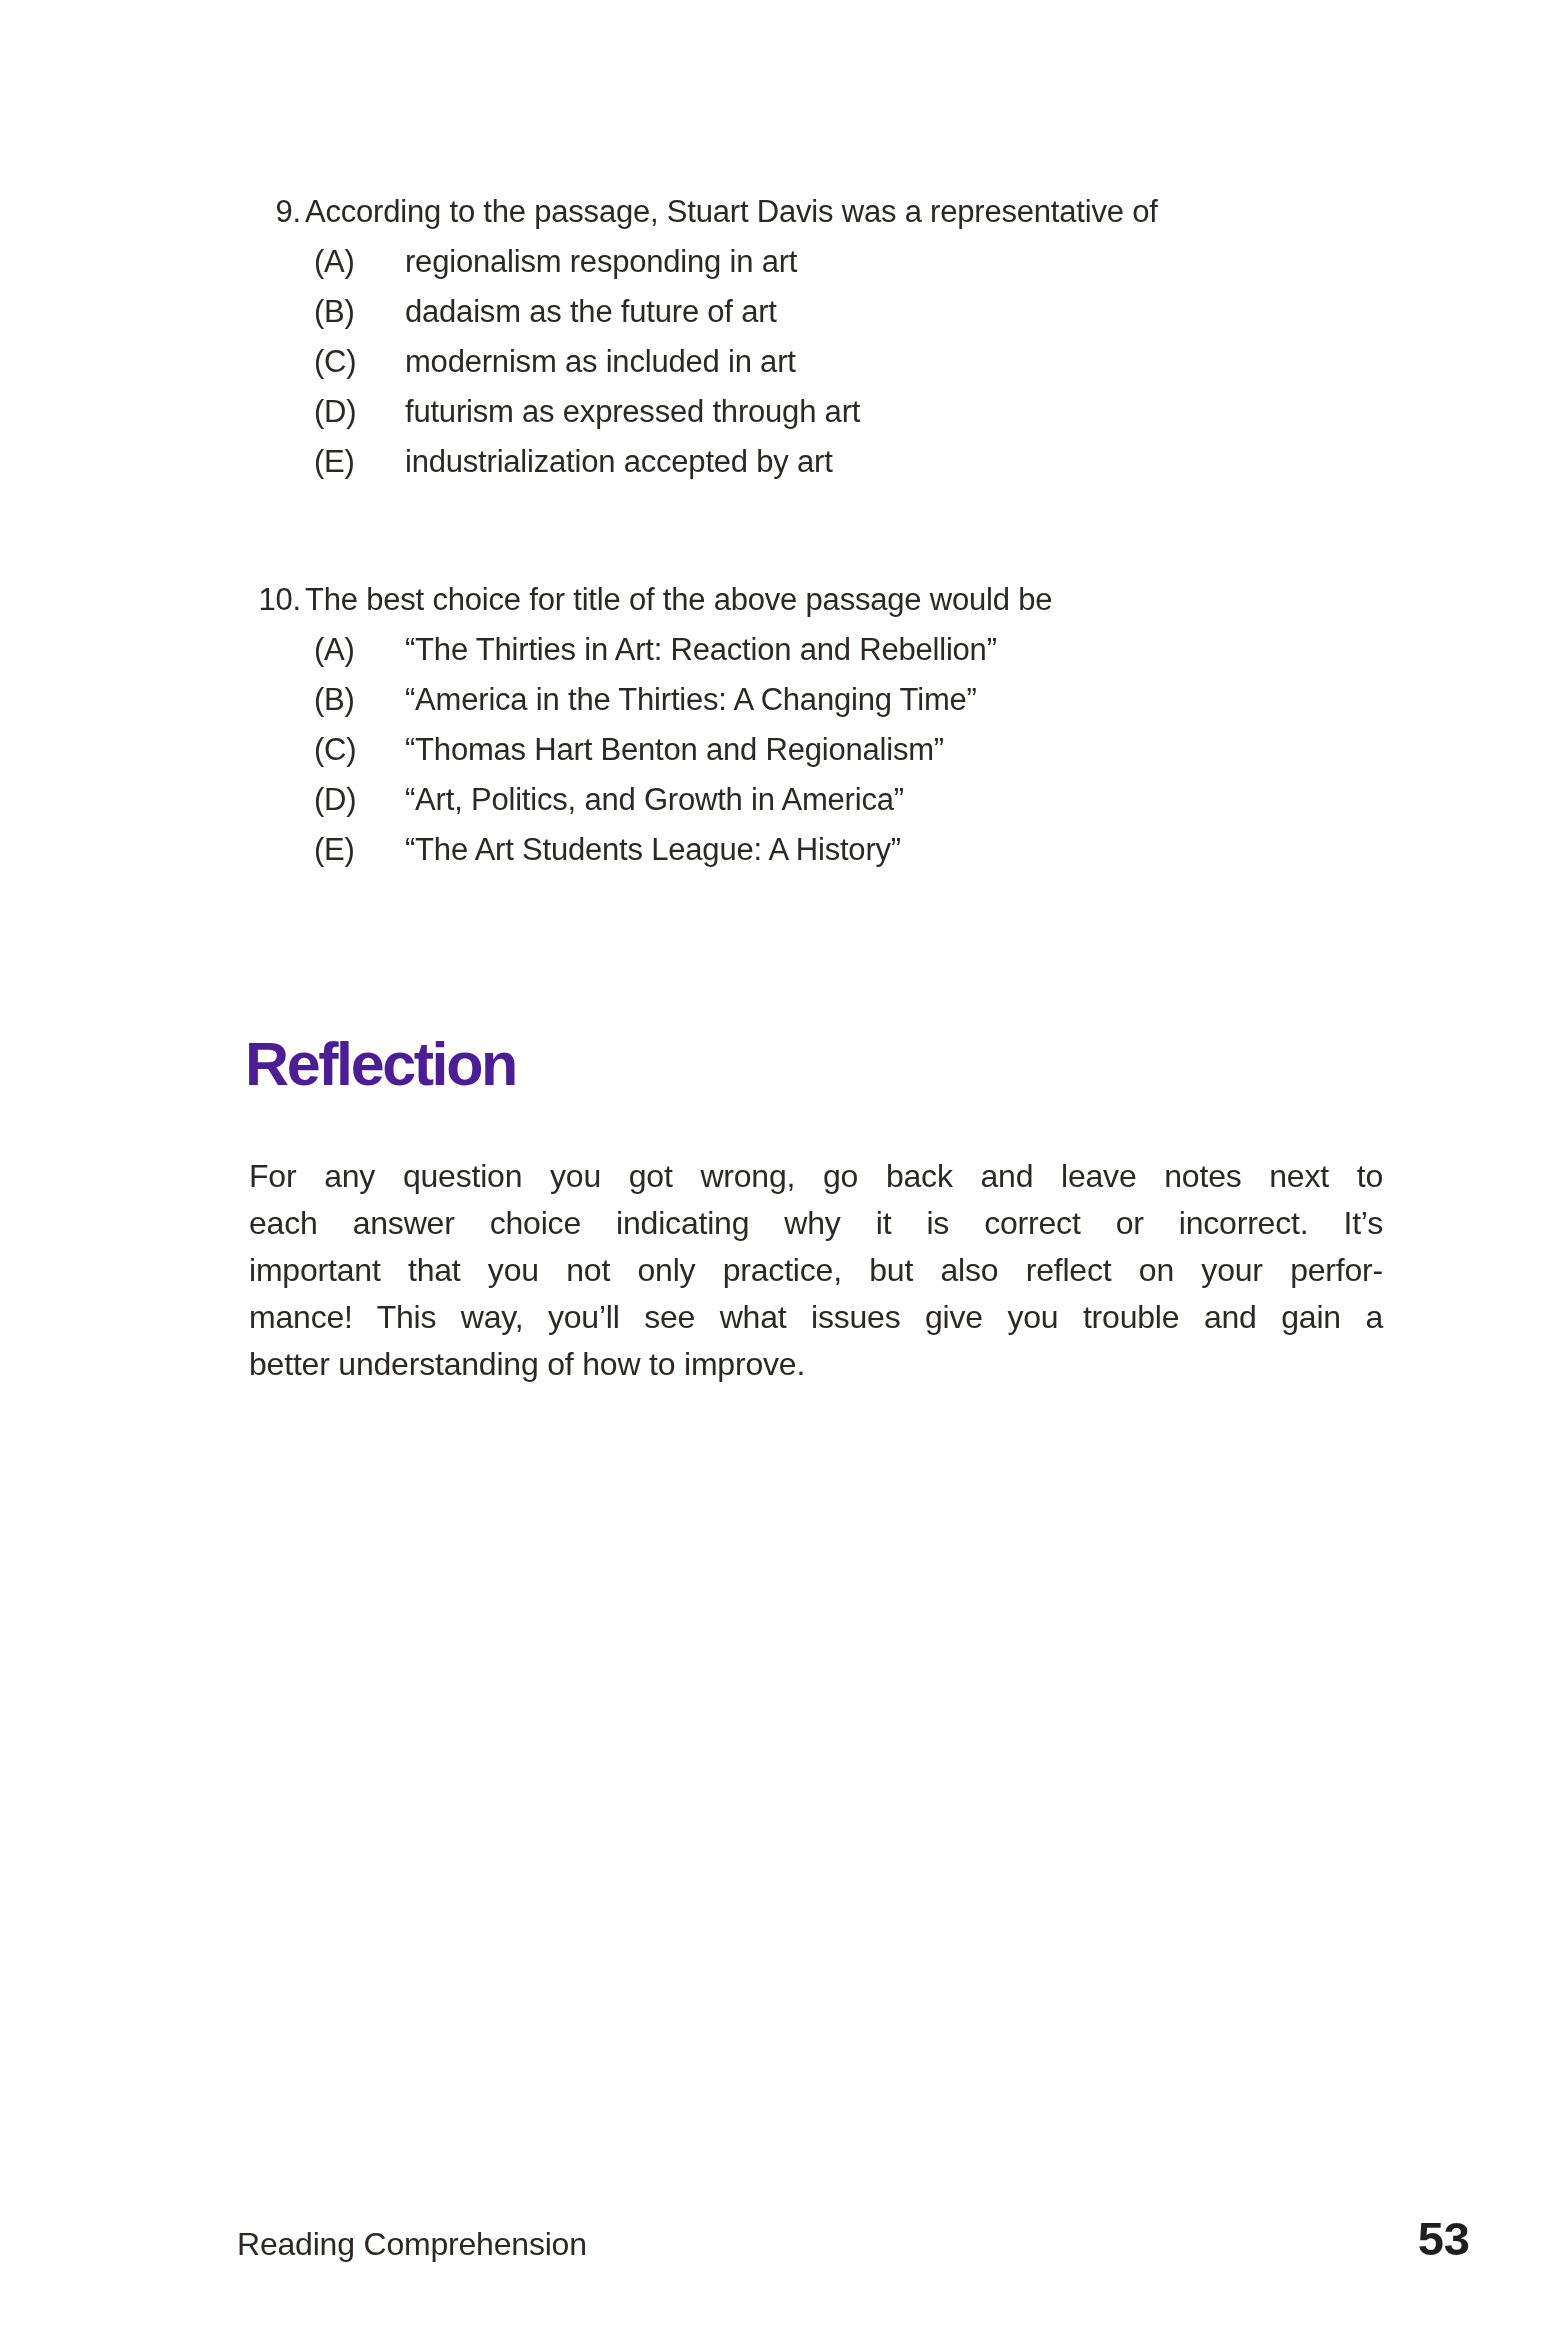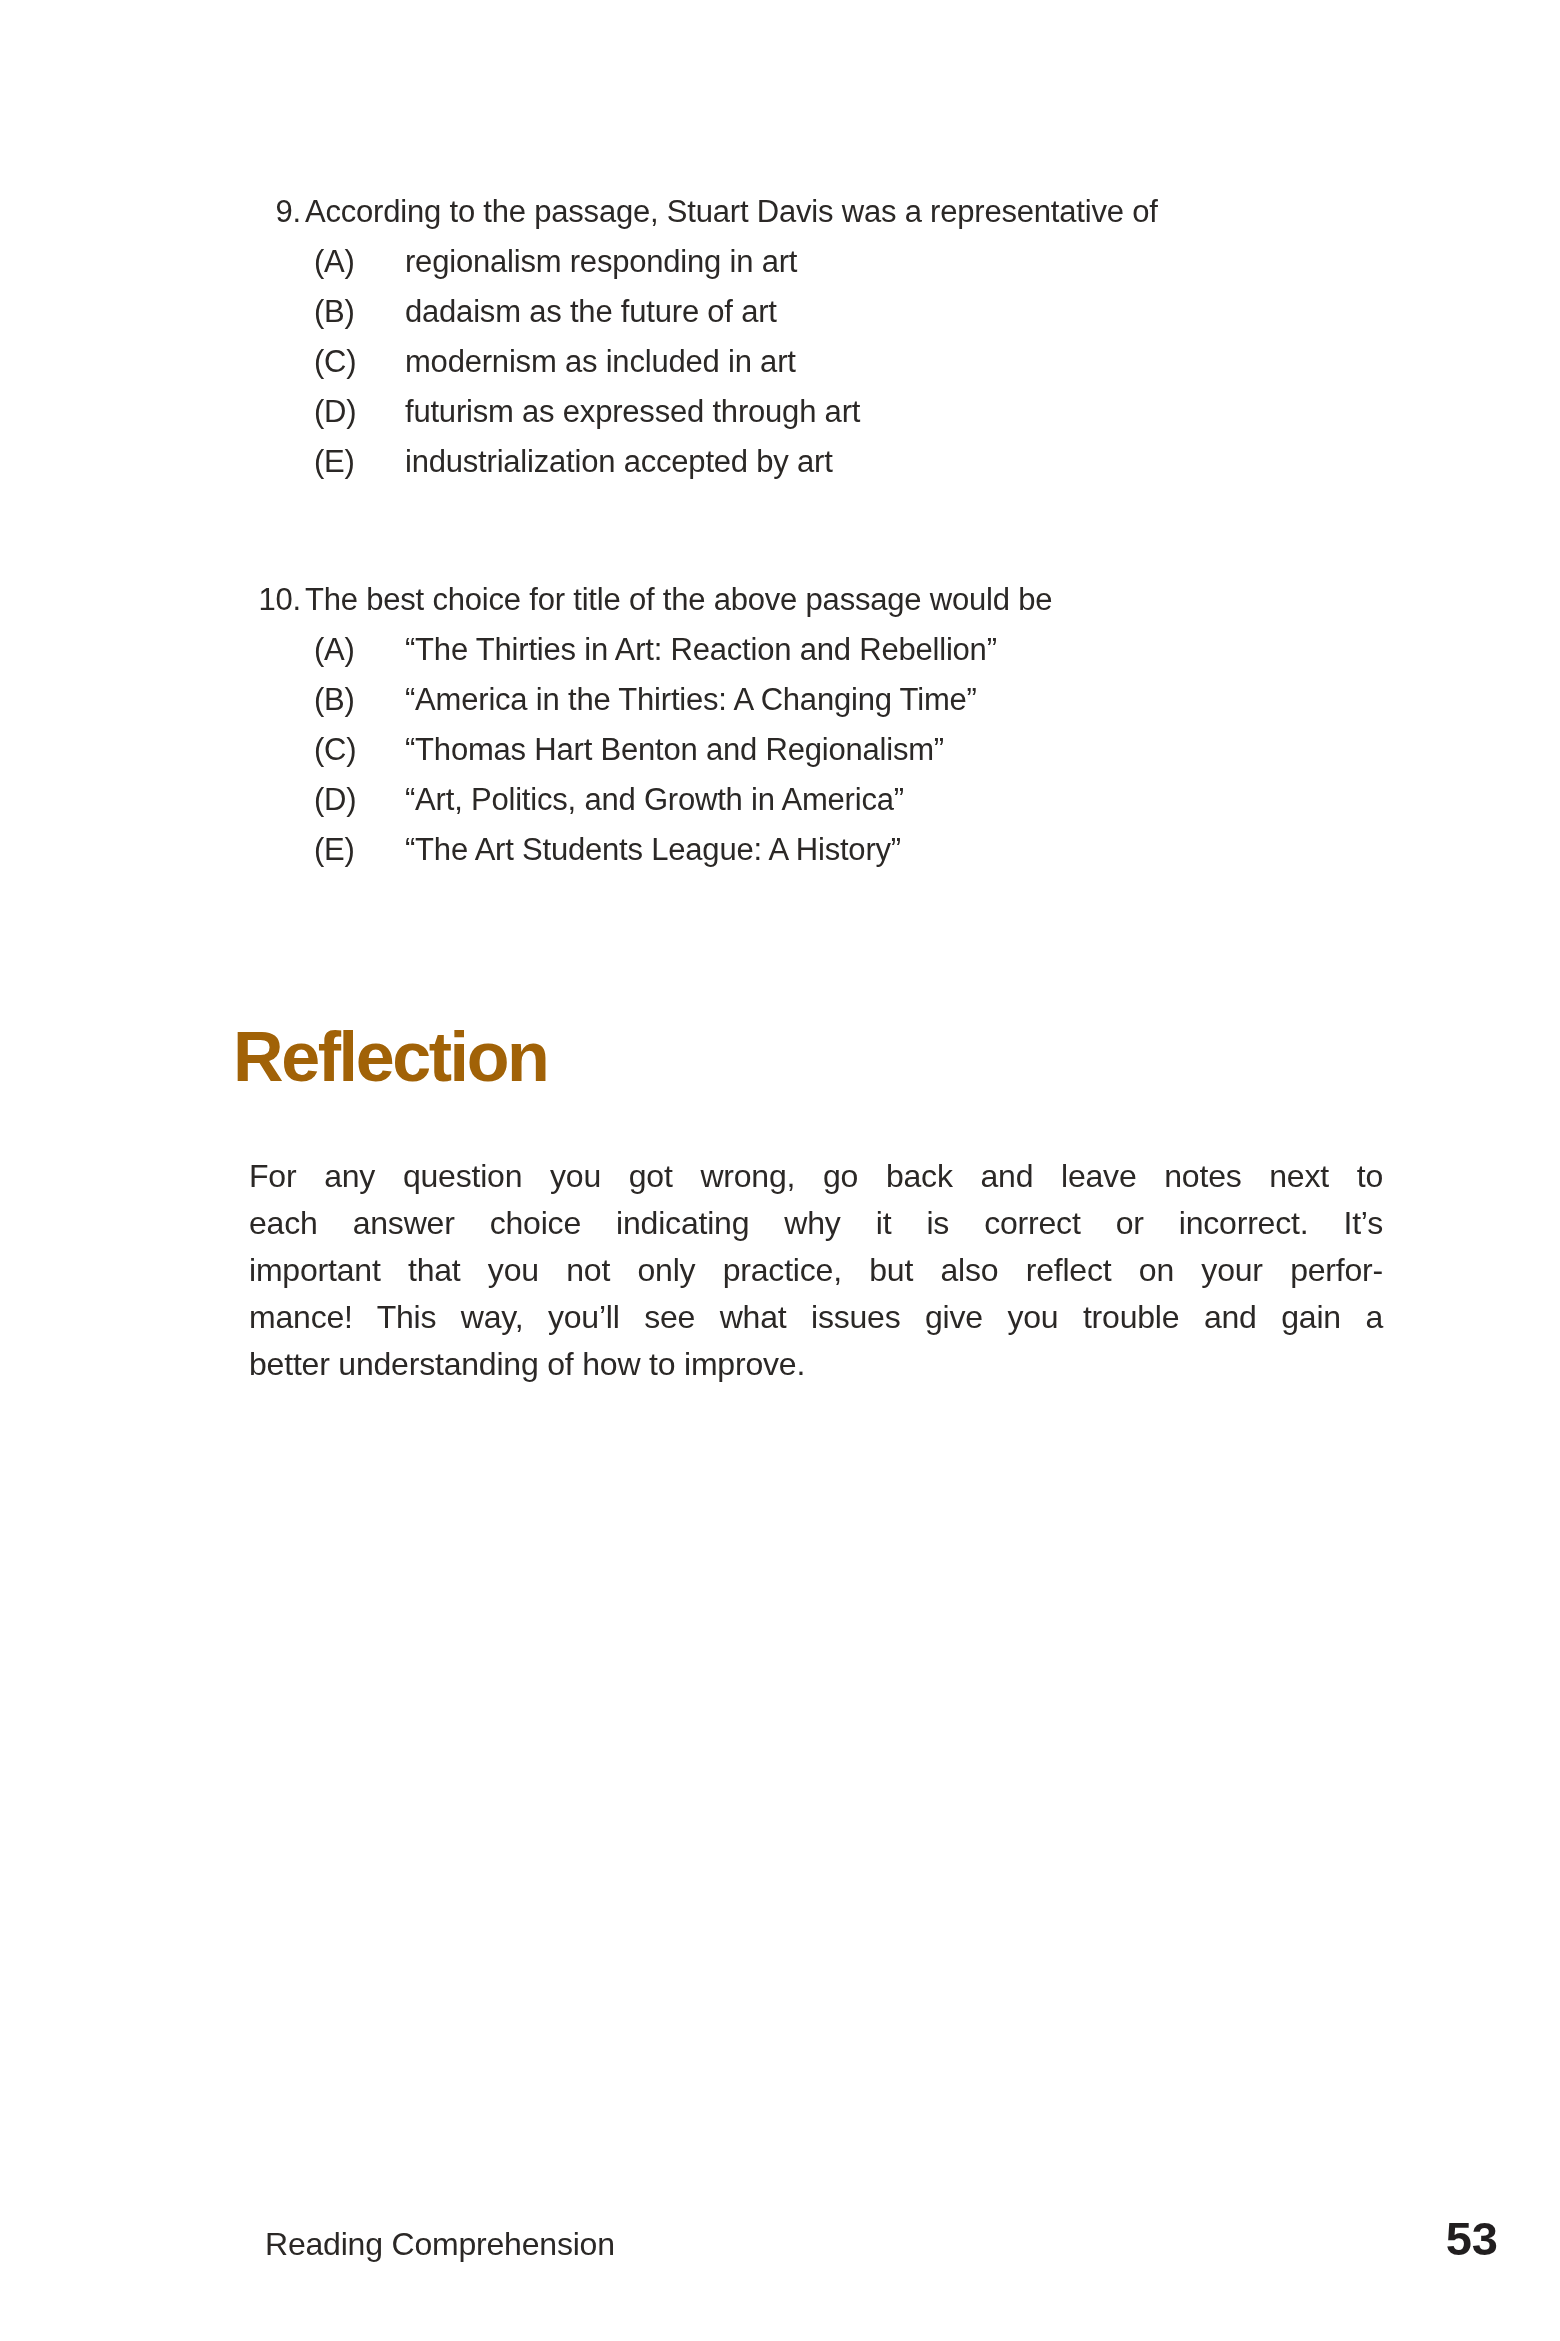--- a/index.html
+++ b/index.html
@@ -46,26 +46,26 @@
   }
   .opt-letter {
     width: 91px;
     flex: 0 0 91px;
   }
   
   .section-heading {
     position: absolute;
     left: 233px;
     top: 1022px;
-    margin: 0;
-    font-size: 70px;
+    margin: 12px;
+    font-size: 61px;
     line-height: 1;
     font-weight: bold;
     letter-spacing: -2.4px;
-    color: #a16207;
+    color: #4c1d95;
   }
   .para {
     position: absolute;
     left: 237px;
     top: 1141px;
     width: 1134px;
     margin: 12px;
     font-size: 32px;
     line-height: 47px;
     letter-spacing: -0.2px;
@@ -80,21 +80,20 @@
   }
   
   .footer {
     position: absolute;
     left: 237px;
     top: 2211px;
     width: 1233px;
     display: flex;
     justify-content: space-between;
     align-items: baseline;
-    margin-left: 28px;
   }
   .footer-label {
     font-size: 32px;
     letter-spacing: -0.2px;
     color: #2b2826;
   }
   .page-number {
     font-size: 47px;
     font-weight: bold;
     color: #211e1f;

